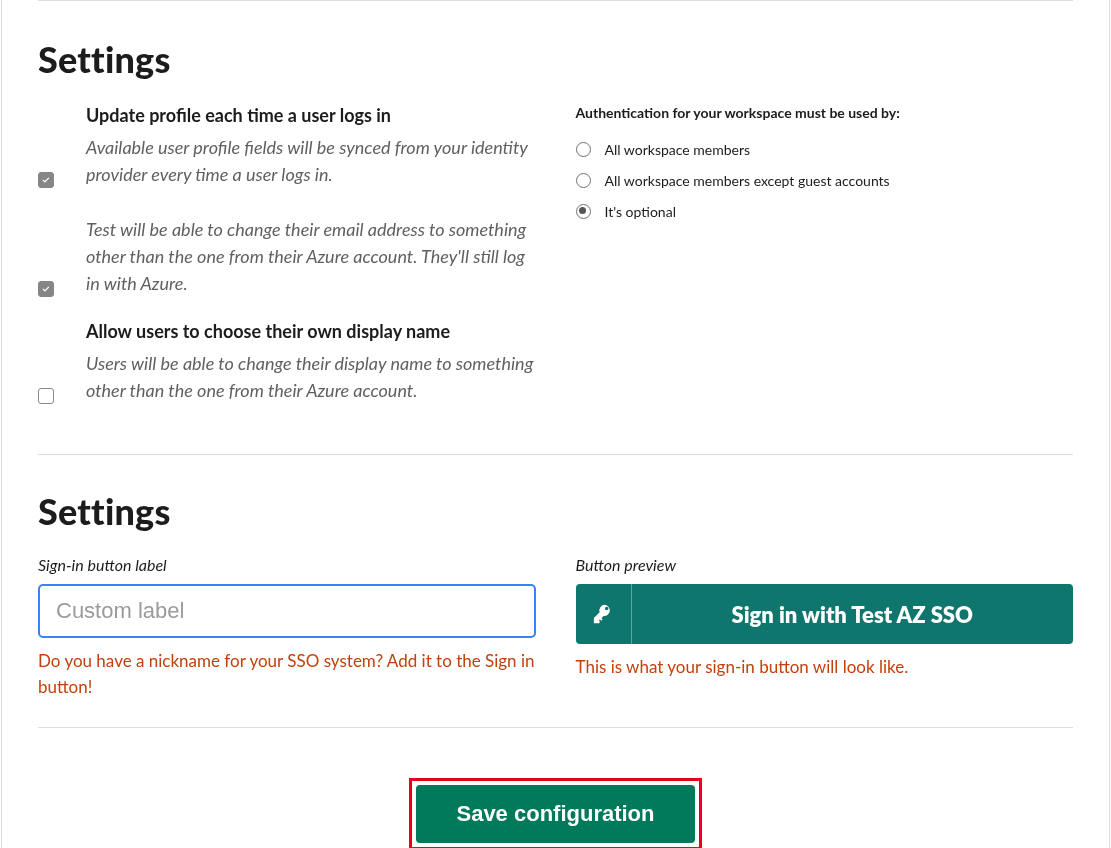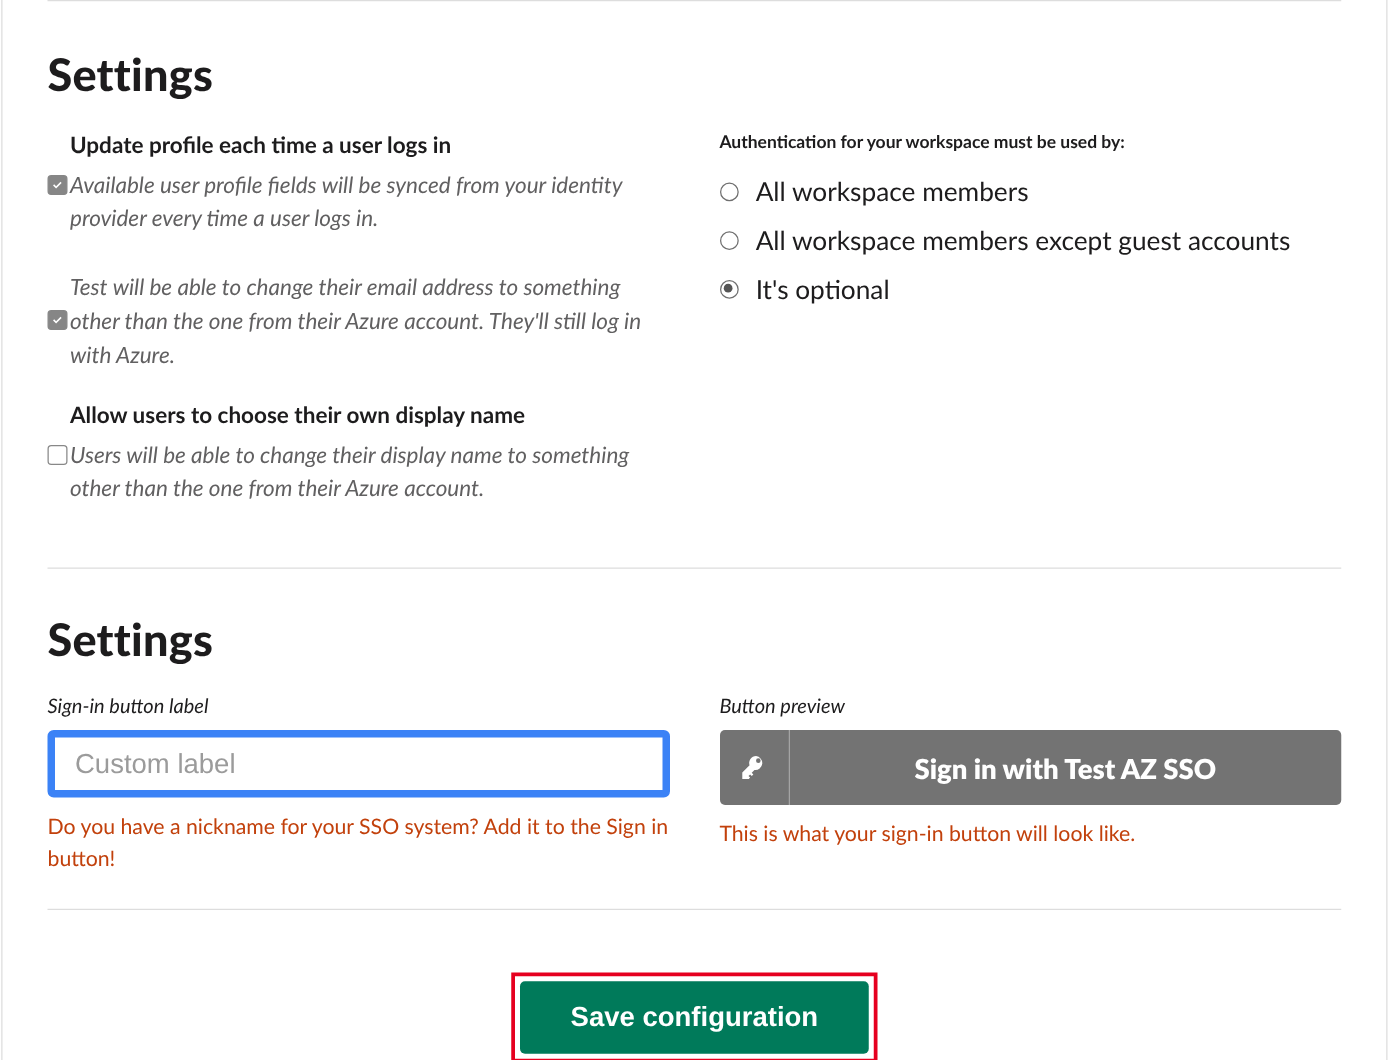--- a/index.html
+++ b/index.html
@@ -29,22 +29,22 @@
     letter-spacing:0.2px;
   }
   .two-col {
     display:flex;
     gap:40px;
   }
   .col { flex:1 1 0; min-width:0; }
 
   .opt {
     display:flex;
-    align-items:center;
-    gap:2px;
+    align-items:flex-end;
+    gap:32px;
     margin-bottom:22px;
   }
   .opt-body { flex:1; }
   .opt-title {
     font-weight:700;
     font-size:18px;
     line-height:1.4;
   }
   .opt-desc {
     color:#616061;
@@ -87,55 +87,55 @@
     position:relative;
   }
   .radio.selected::after{
     content:"";
     position:absolute;
     left:2.5px; top:2.5px;
     width:7px; height:7px;
     background:#555;
     border-radius:50%;
   }
-  .radio-label { font-size:21px; }
+  .radio-label { font-size:14px; }
 
   .divider {
     border-top:1px solid #ddd;
     margin: 28px 0 34px 0;
   }
 
   .field-label {
     font-size:16px;
     margin-bottom:10px;
     font-style:italic;
   }
   .text-input {
     width:100%;
     height:54px;
-    border:6px solid #3b82f6;
+    border:2px solid #3b82f6;
     border-radius:5px;
     padding:0 16px;
     font-size:22px;
     color:#555;
     outline:none;
   }
   .text-input::placeholder { color:#9b9b9b; }
   .help {
     color:#c2410c;
     font-size:17px;
     margin-top:10px;
     line-height:1.5;
   }
 
   .preview-btn {
     display:flex;
     align-items:stretch;
     height:60px;
-    background:#737373;
+    background:#0f766e;
     border-radius:4px;
     overflow:hidden;
     color:#fff;
   }
   .preview-icon {
     width:56px;
     display:flex;
     align-items:center;
     justify-content:center;
     border-right:1px solid rgba(255,255,255,0.35);

